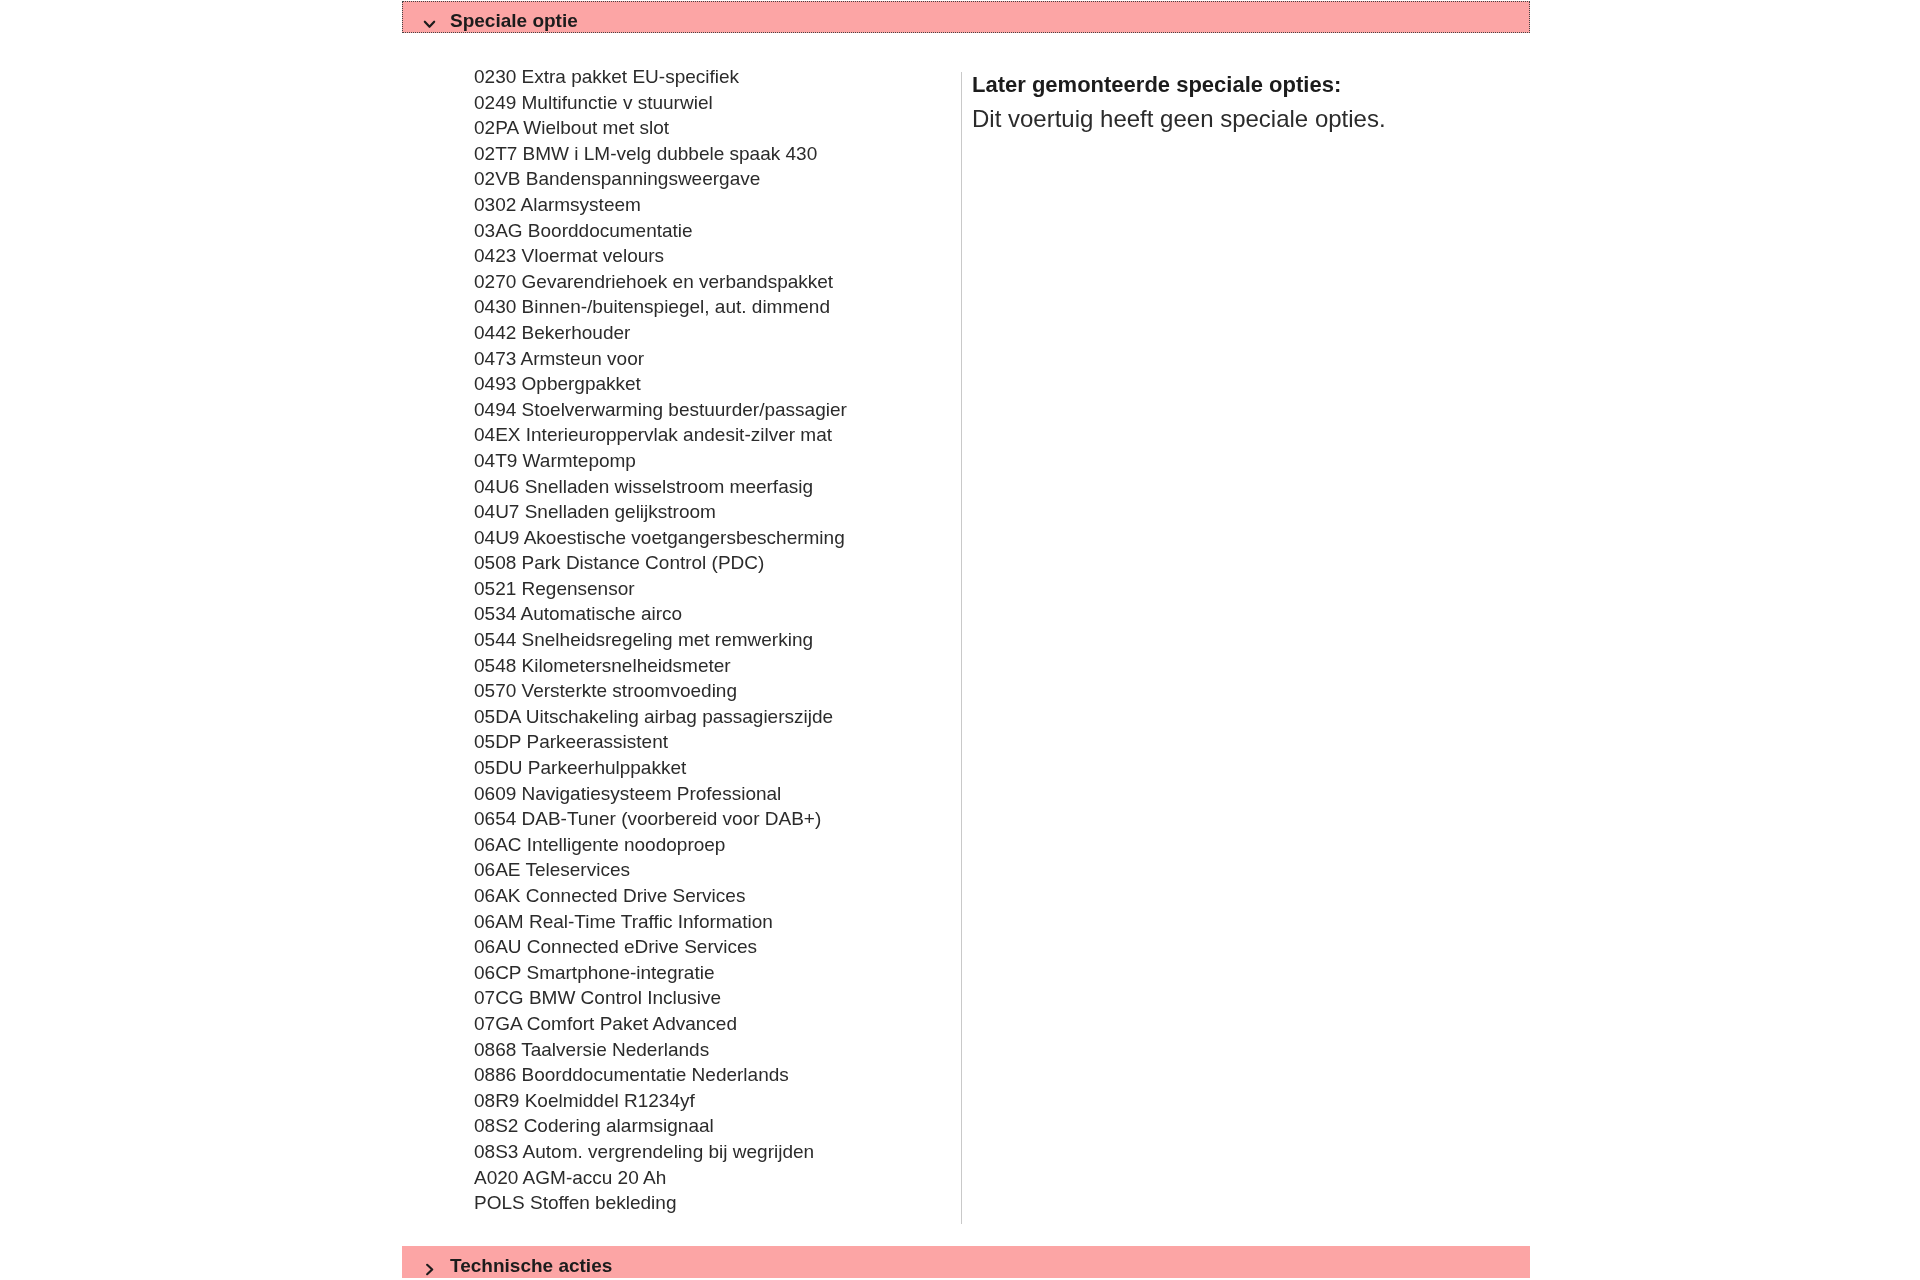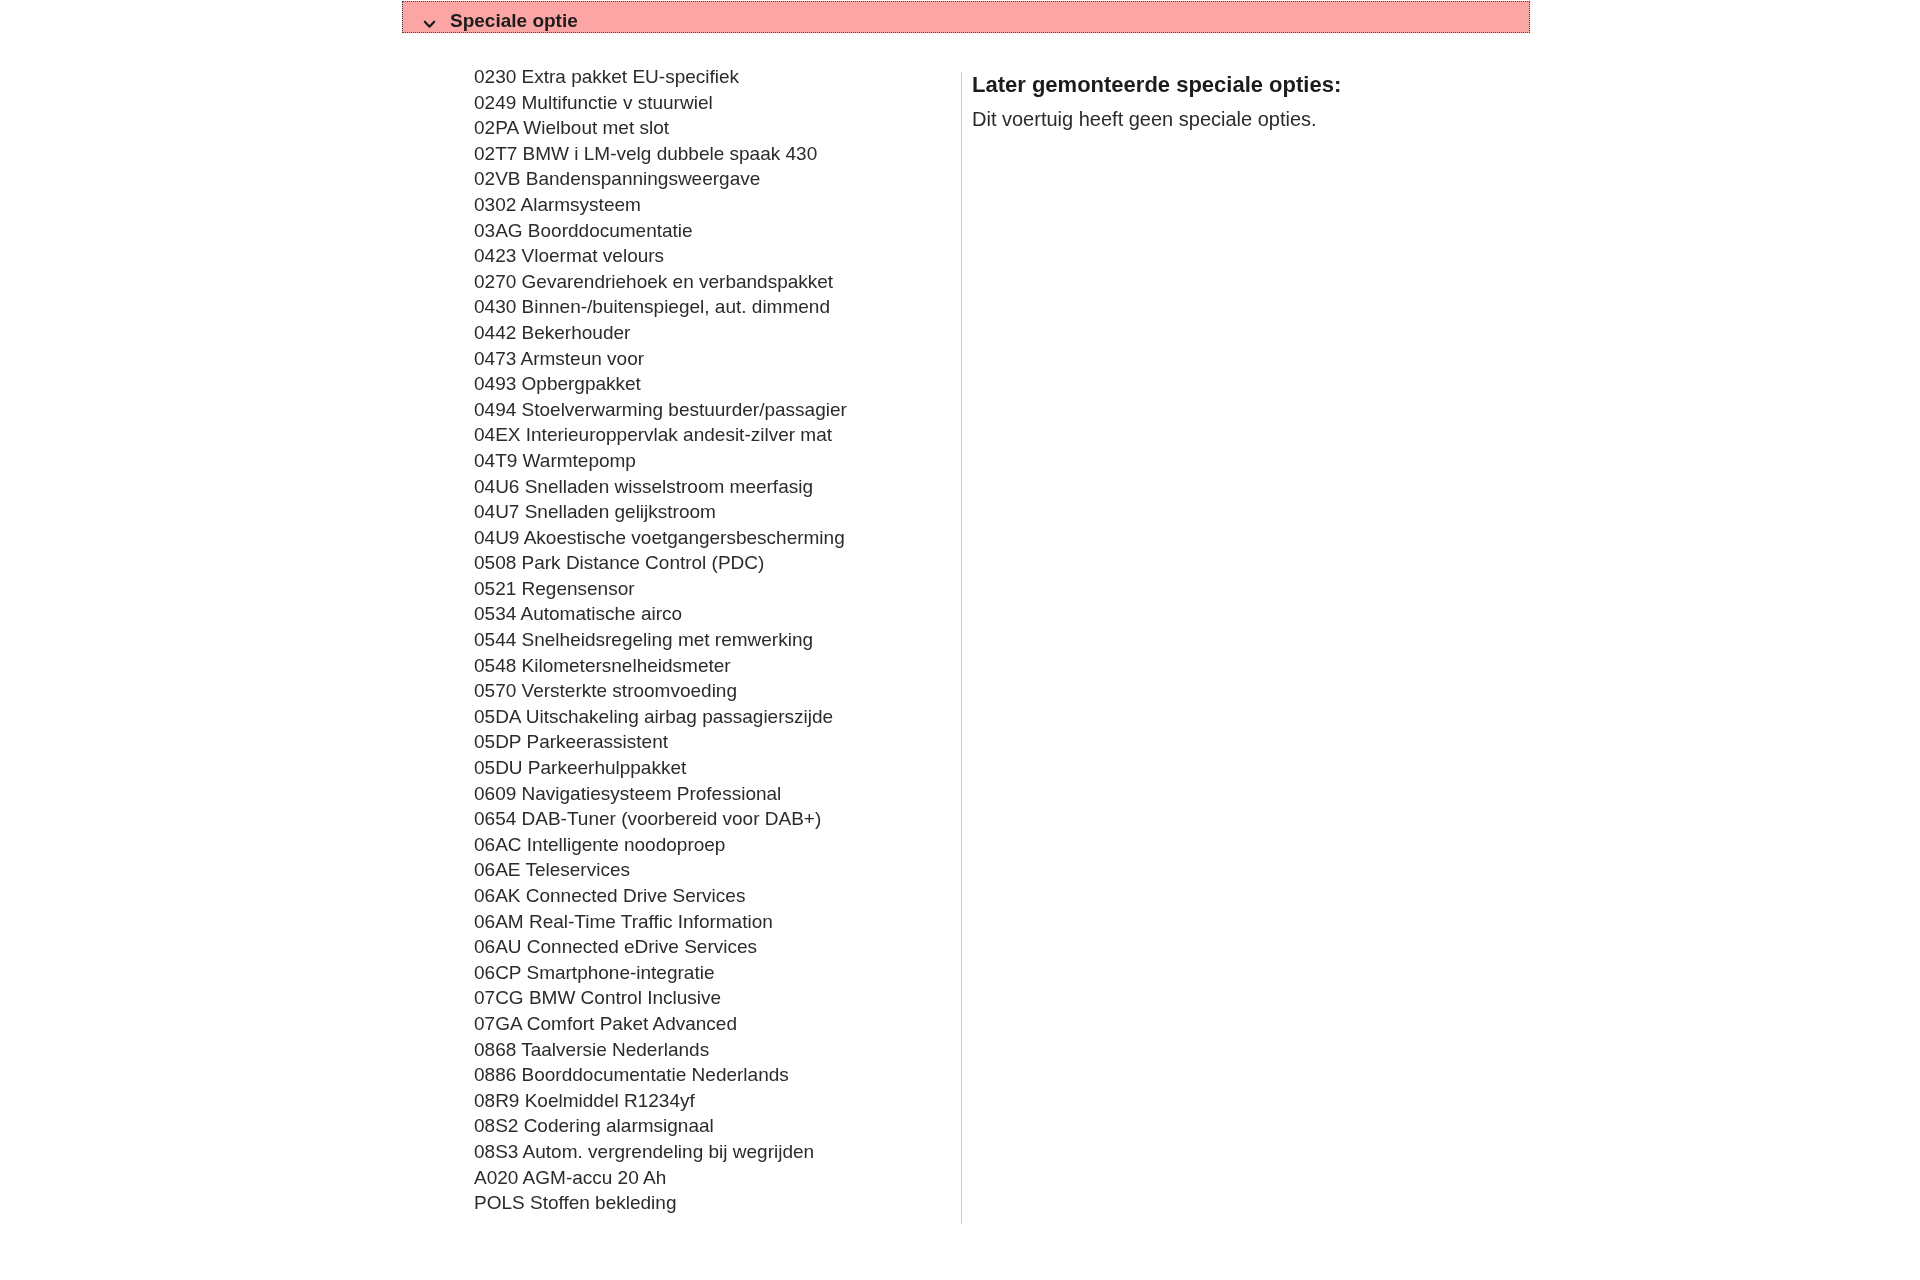--- a/index.html
+++ b/index.html
@@ -83,21 +83,21 @@
     width: 560px;
   }
   .right-title {
     font-size: 22px;
     font-weight: 700;
     line-height: 22px;
     color: #1c1c1c;
     margin: 0 0 12px 0;
   }
   .right-body {
-    font-size: 20px;
+    font-size: 24px;
     font-weight: 400;
     line-height: 22px;
     color: #2b2b2b;
     margin: 0;
   }
 </style>
 </head>
 <body>
 
 <div class="stage">
@@ -159,14 +159,22 @@
       <li>POLS Stoffen bekleding</li>
     </ul>
 
   <div class="col-divider"></div>
 
   <div class="right-col">
     <p class="right-title">Later gemonteerde speciale opties:</p>
     <p class="right-body">Dit voertuig heeft geen speciale opties.</p>
   </div>
 
+  <div class="section-header header-bottom">
+    <span class="chev">
+      <svg viewBox="0 0 16 16" width="15" height="15">
+        <path d="M5.5 3 L10.9 8 L5.5 13" fill="none" stroke="#1c1c1c" stroke-width="2.3" stroke-linecap="round" stroke-linejoin="round"></path>
+      </svg>
+    </span>
+    <span class="section-title">Technische acties</span>
+  </div>
 
 </div>
 
 </body></html>

